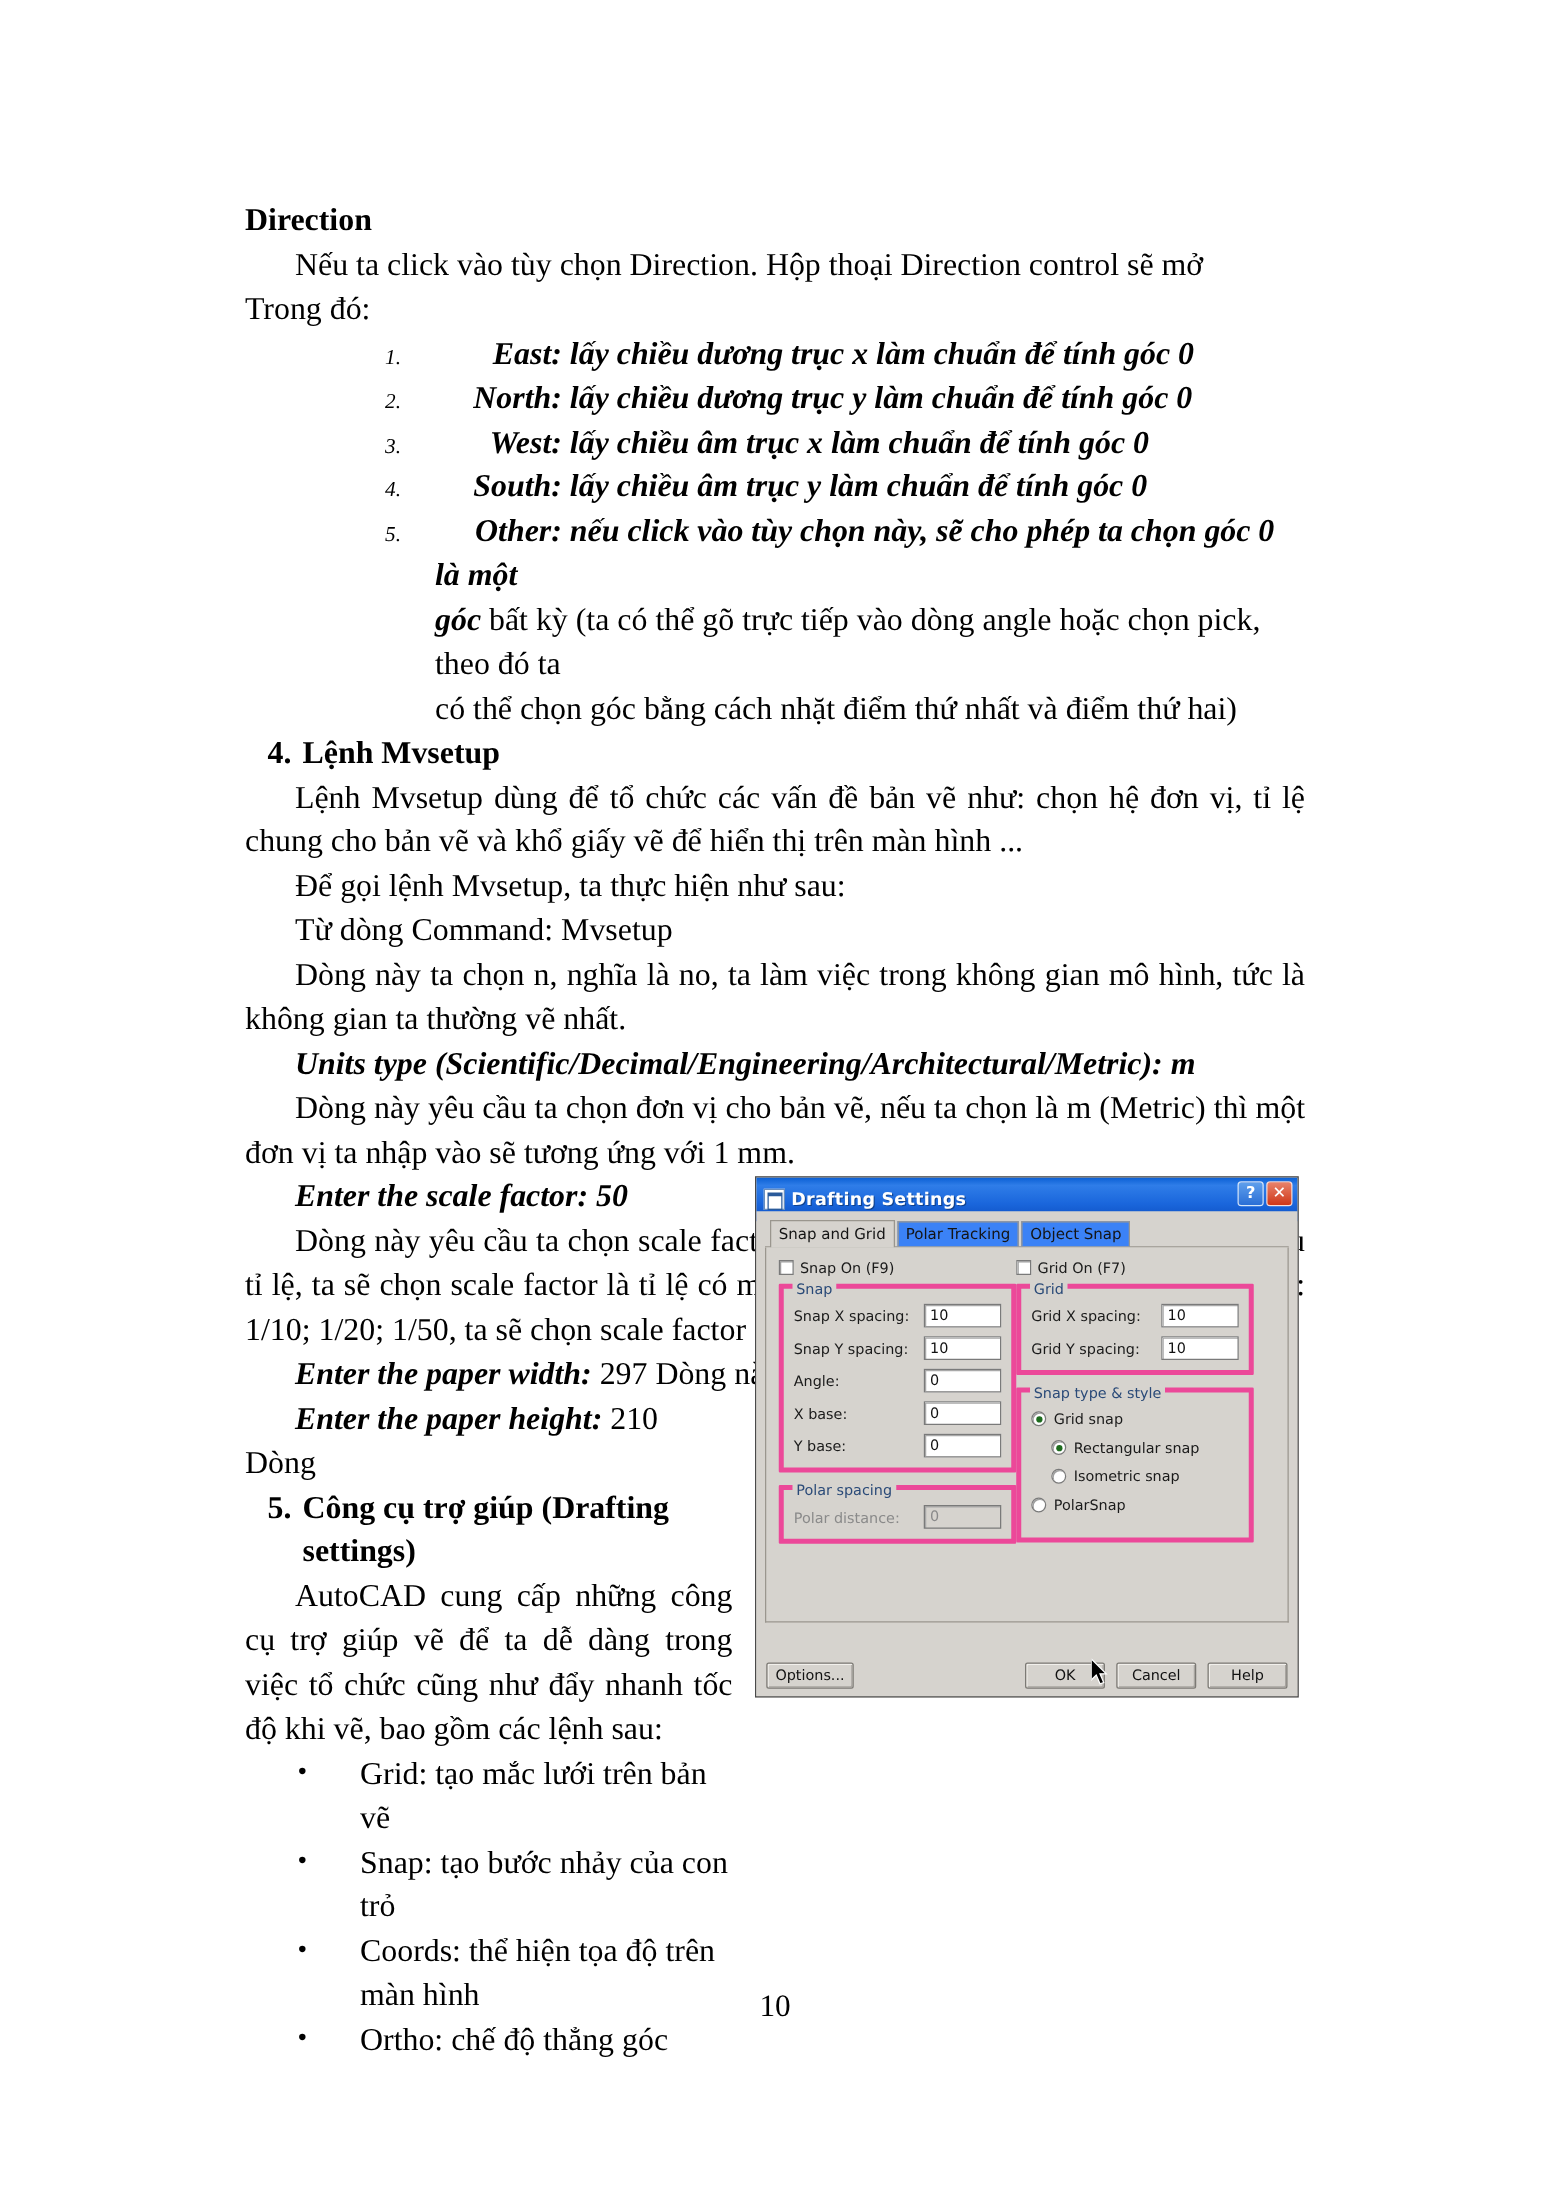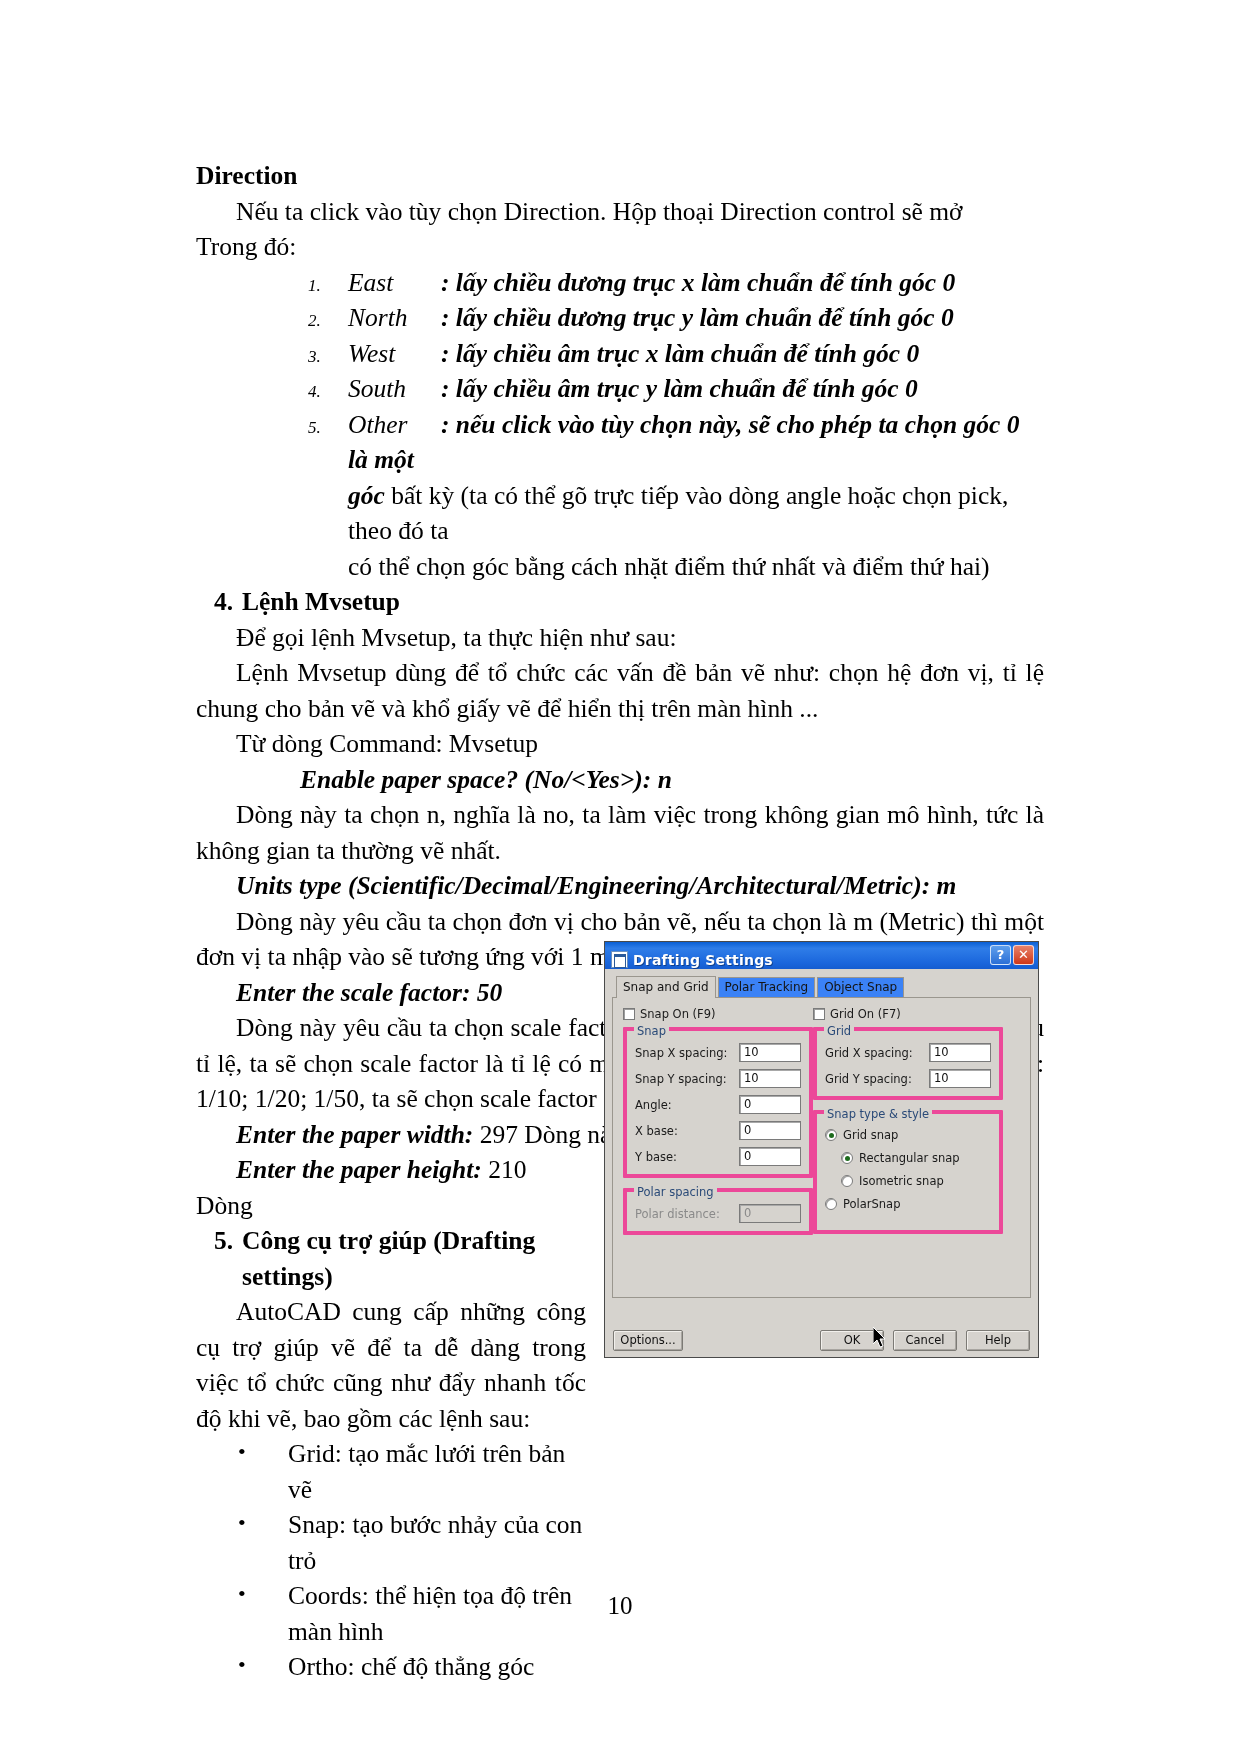--- a/index.html
+++ b/index.html
@@ -59,22 +59,23 @@
   .dirnum {
     position: absolute;
     left: 112px;
     top: 3px;
     font-style: italic;
     font-size: 17px;
   }
   .dirkey {
     display: inline-block;
     width: 93px;
-    font-weight: normal;
+    font-weight: bold;
     font-style: italic;
+    text-align: right;
   }
   .dirdesc {
     font-weight: bold;
     font-style: italic;
   }
   .dircont {
     display: block;
     padding-left: 0;
     font-weight: normal;
     font-style: normal;
@@ -399,25 +400,24 @@
         <span class="dircont"><span class="bi">góc</span><span> bất kỳ (ta có thể gõ trực tiếp vào dòng angle hoặc chọn pick, theo đó ta</span></span>
         <span class="dircont">có thể chọn góc bằng cách nhặt điểm thứ nhất và điểm thứ hai)</span>
       </li>
     </ul>
 
     <div class="section">
       <span class="secnum">4.</span>
       <span>Lệnh Mvsetup</span>
     </div>
 
+    <p class="indent-1">Lệnh Mvsetup dùng để tổ chức các vấn đề bản vẽ như: chọn hệ đơn vị, tỉ lệ chung cho bản vẽ và khổ giấy vẽ để hiển thị trên màn hình ...</p>
     <p class="indent-1">Để gọi lệnh Mvsetup, ta thực hiện như sau:</p>
-    <p class="indent-1">Lệnh Mvsetup dùng để tổ chức các vấn đề bản vẽ như: chọn hệ đơn vị, tỉ lệ chung cho bản vẽ và khổ giấy vẽ để hiển thị trên màn hình ...</p>
     <p class="indent-1">Từ dòng Command: Mvsetup</p>
 
-    <div class="cmdline">Enable paper space? (No/&lt;Yes&gt;): n</div>
 
     <p class="indent-1">Dòng này ta chọn n, nghĩa là no, ta làm việc trong không gian mô hình, tức là không gian ta thường vẽ nhất.</p>
 
     <div class="cmdline" style="padding-left:40px">Units type (Scientific/Decimal/Engineering/Architectural/Metric): m</div>
 
     <p class="indent-1">Dòng này yêu cầu ta chọn đơn vị cho bản vẽ, nếu ta chọn là m (Metric) thì một đơn vị ta nhập vào sẽ tương ứng với 1 mm.</p>
 
     <div class="cmdline" style="padding-left:40px">Enter the scale factor: 50</div>
 
     <p class="indent-1">Dòng này yêu cầu ta chọn scale factor cho bản vẽ, thường nếu bản vẽ có nhiều tỉ lệ, ta sẽ chọn scale factor là tỉ lệ có mẫu số lớn nhất. Ví dụ: Bản vẽ ta có 3 tỉ lệ: 1/10; 1/20; 1/50, ta sẽ chọn scale factor = 50.</p>

